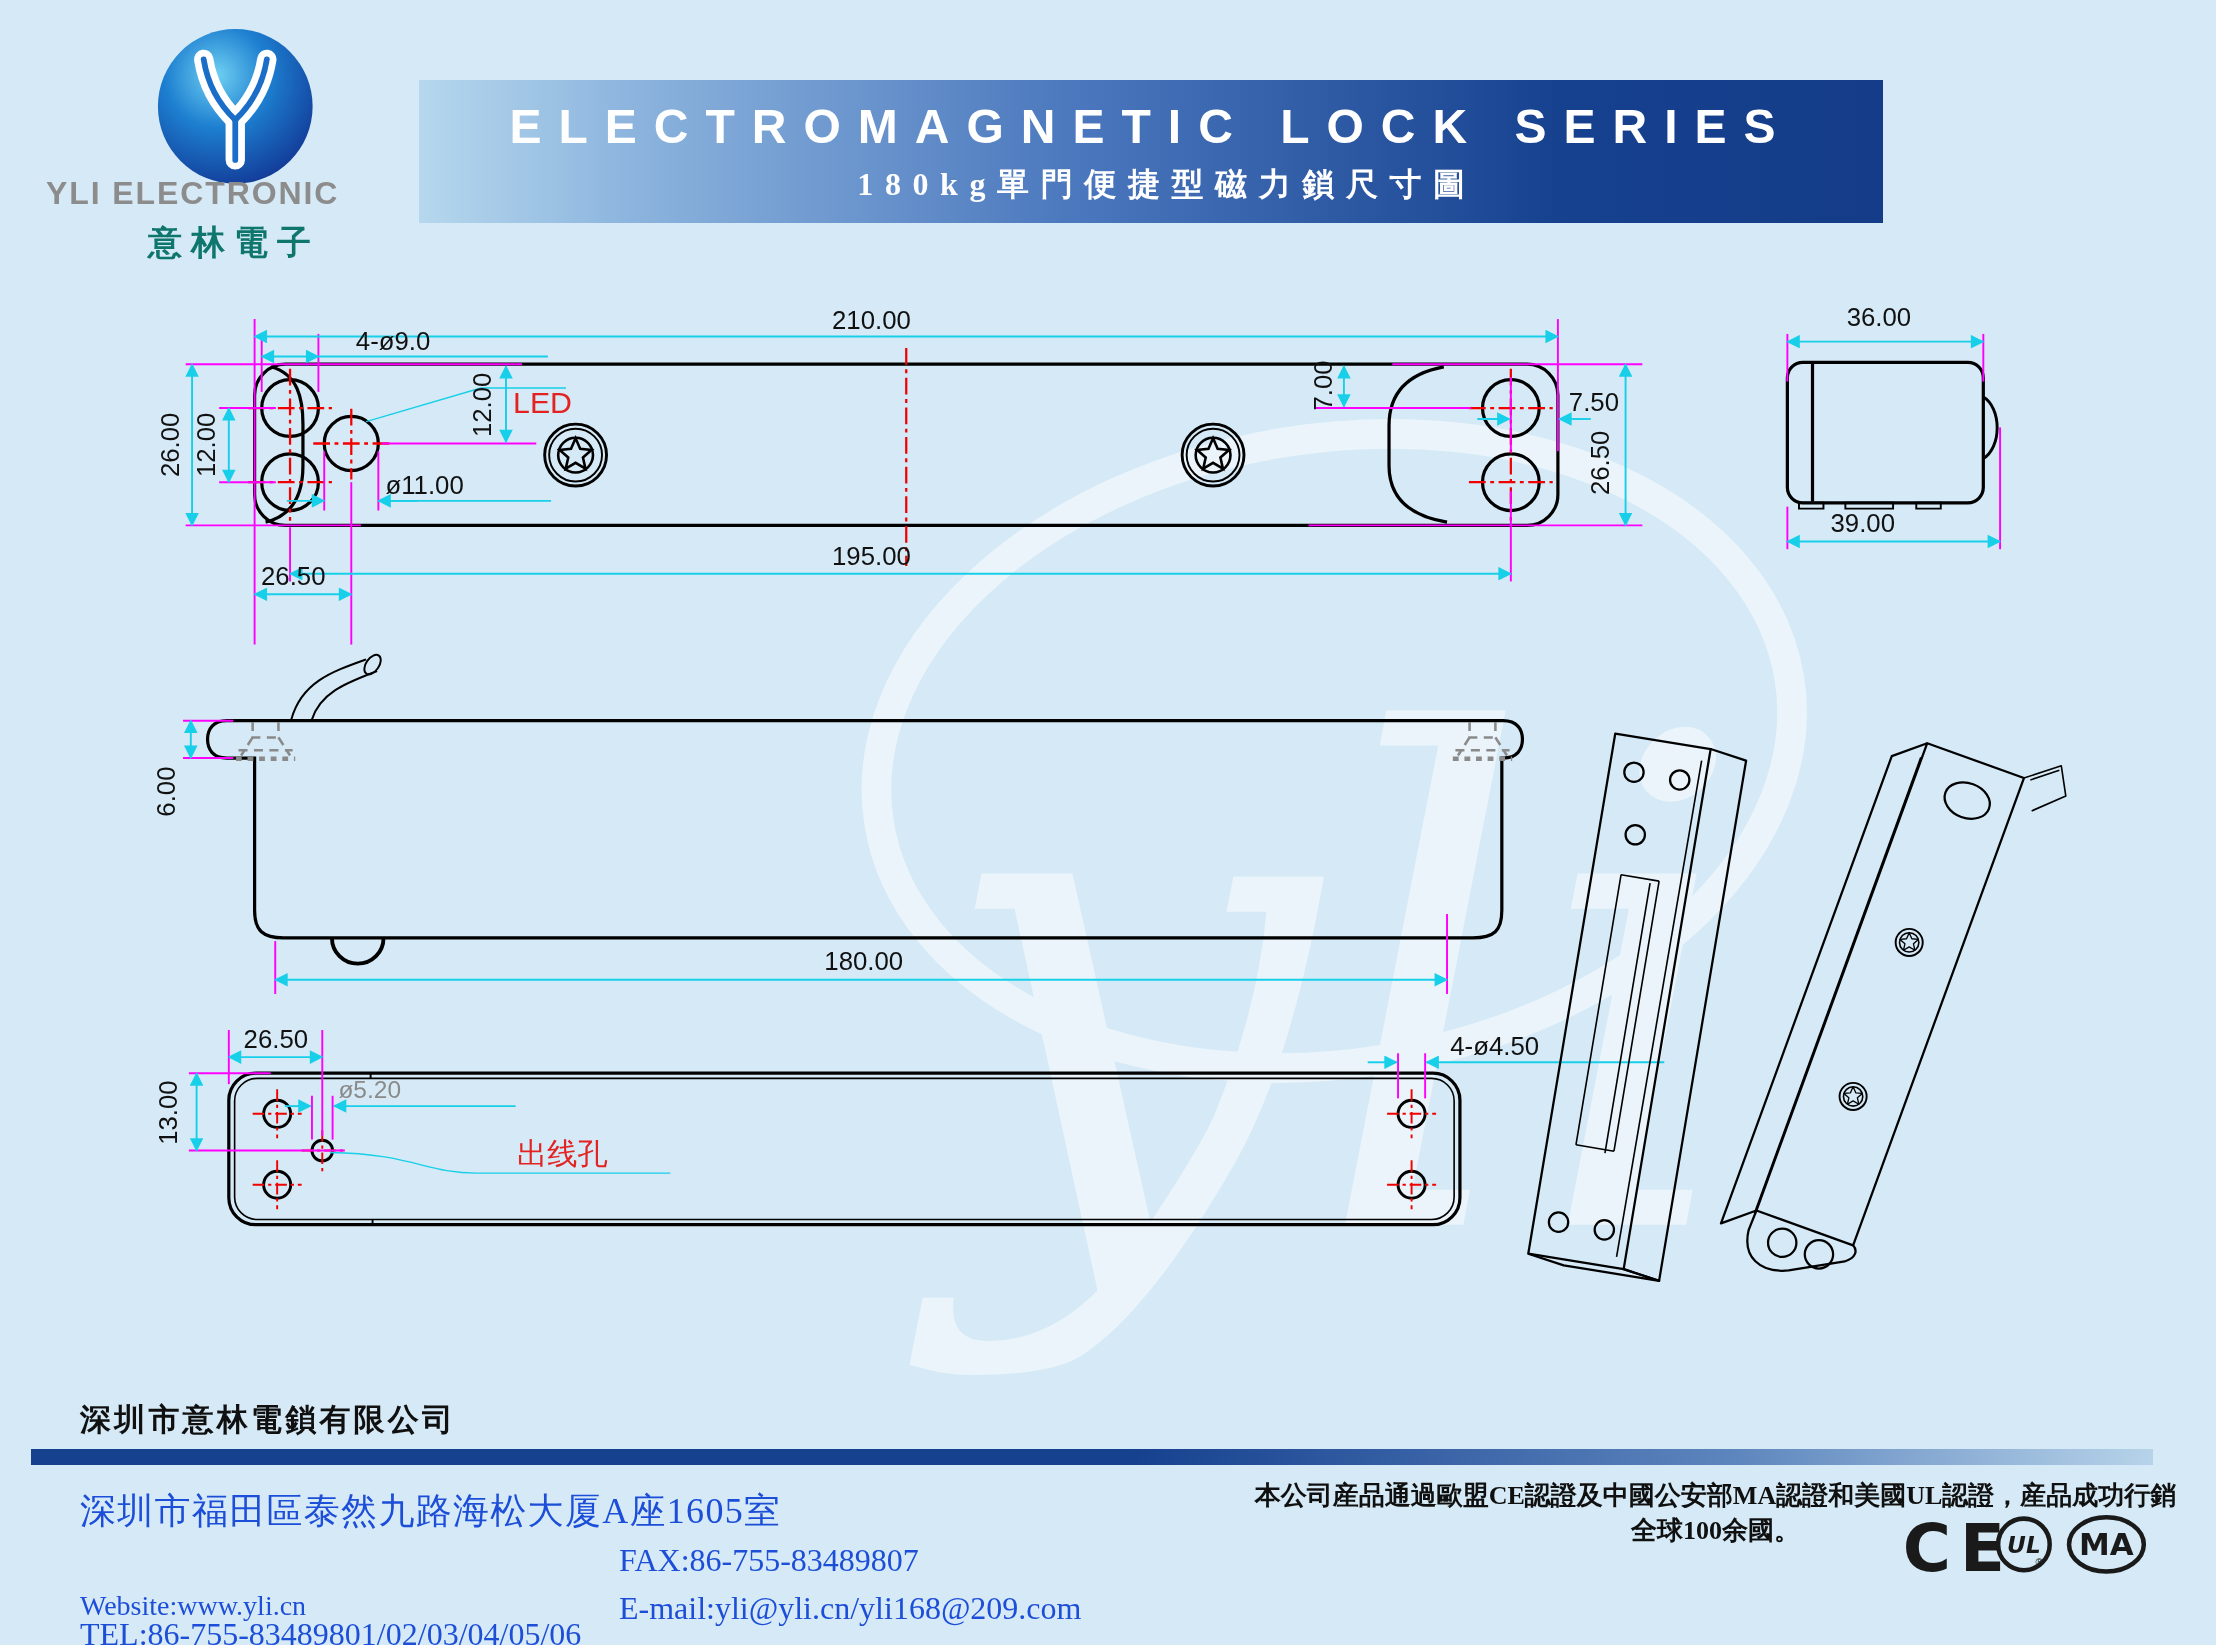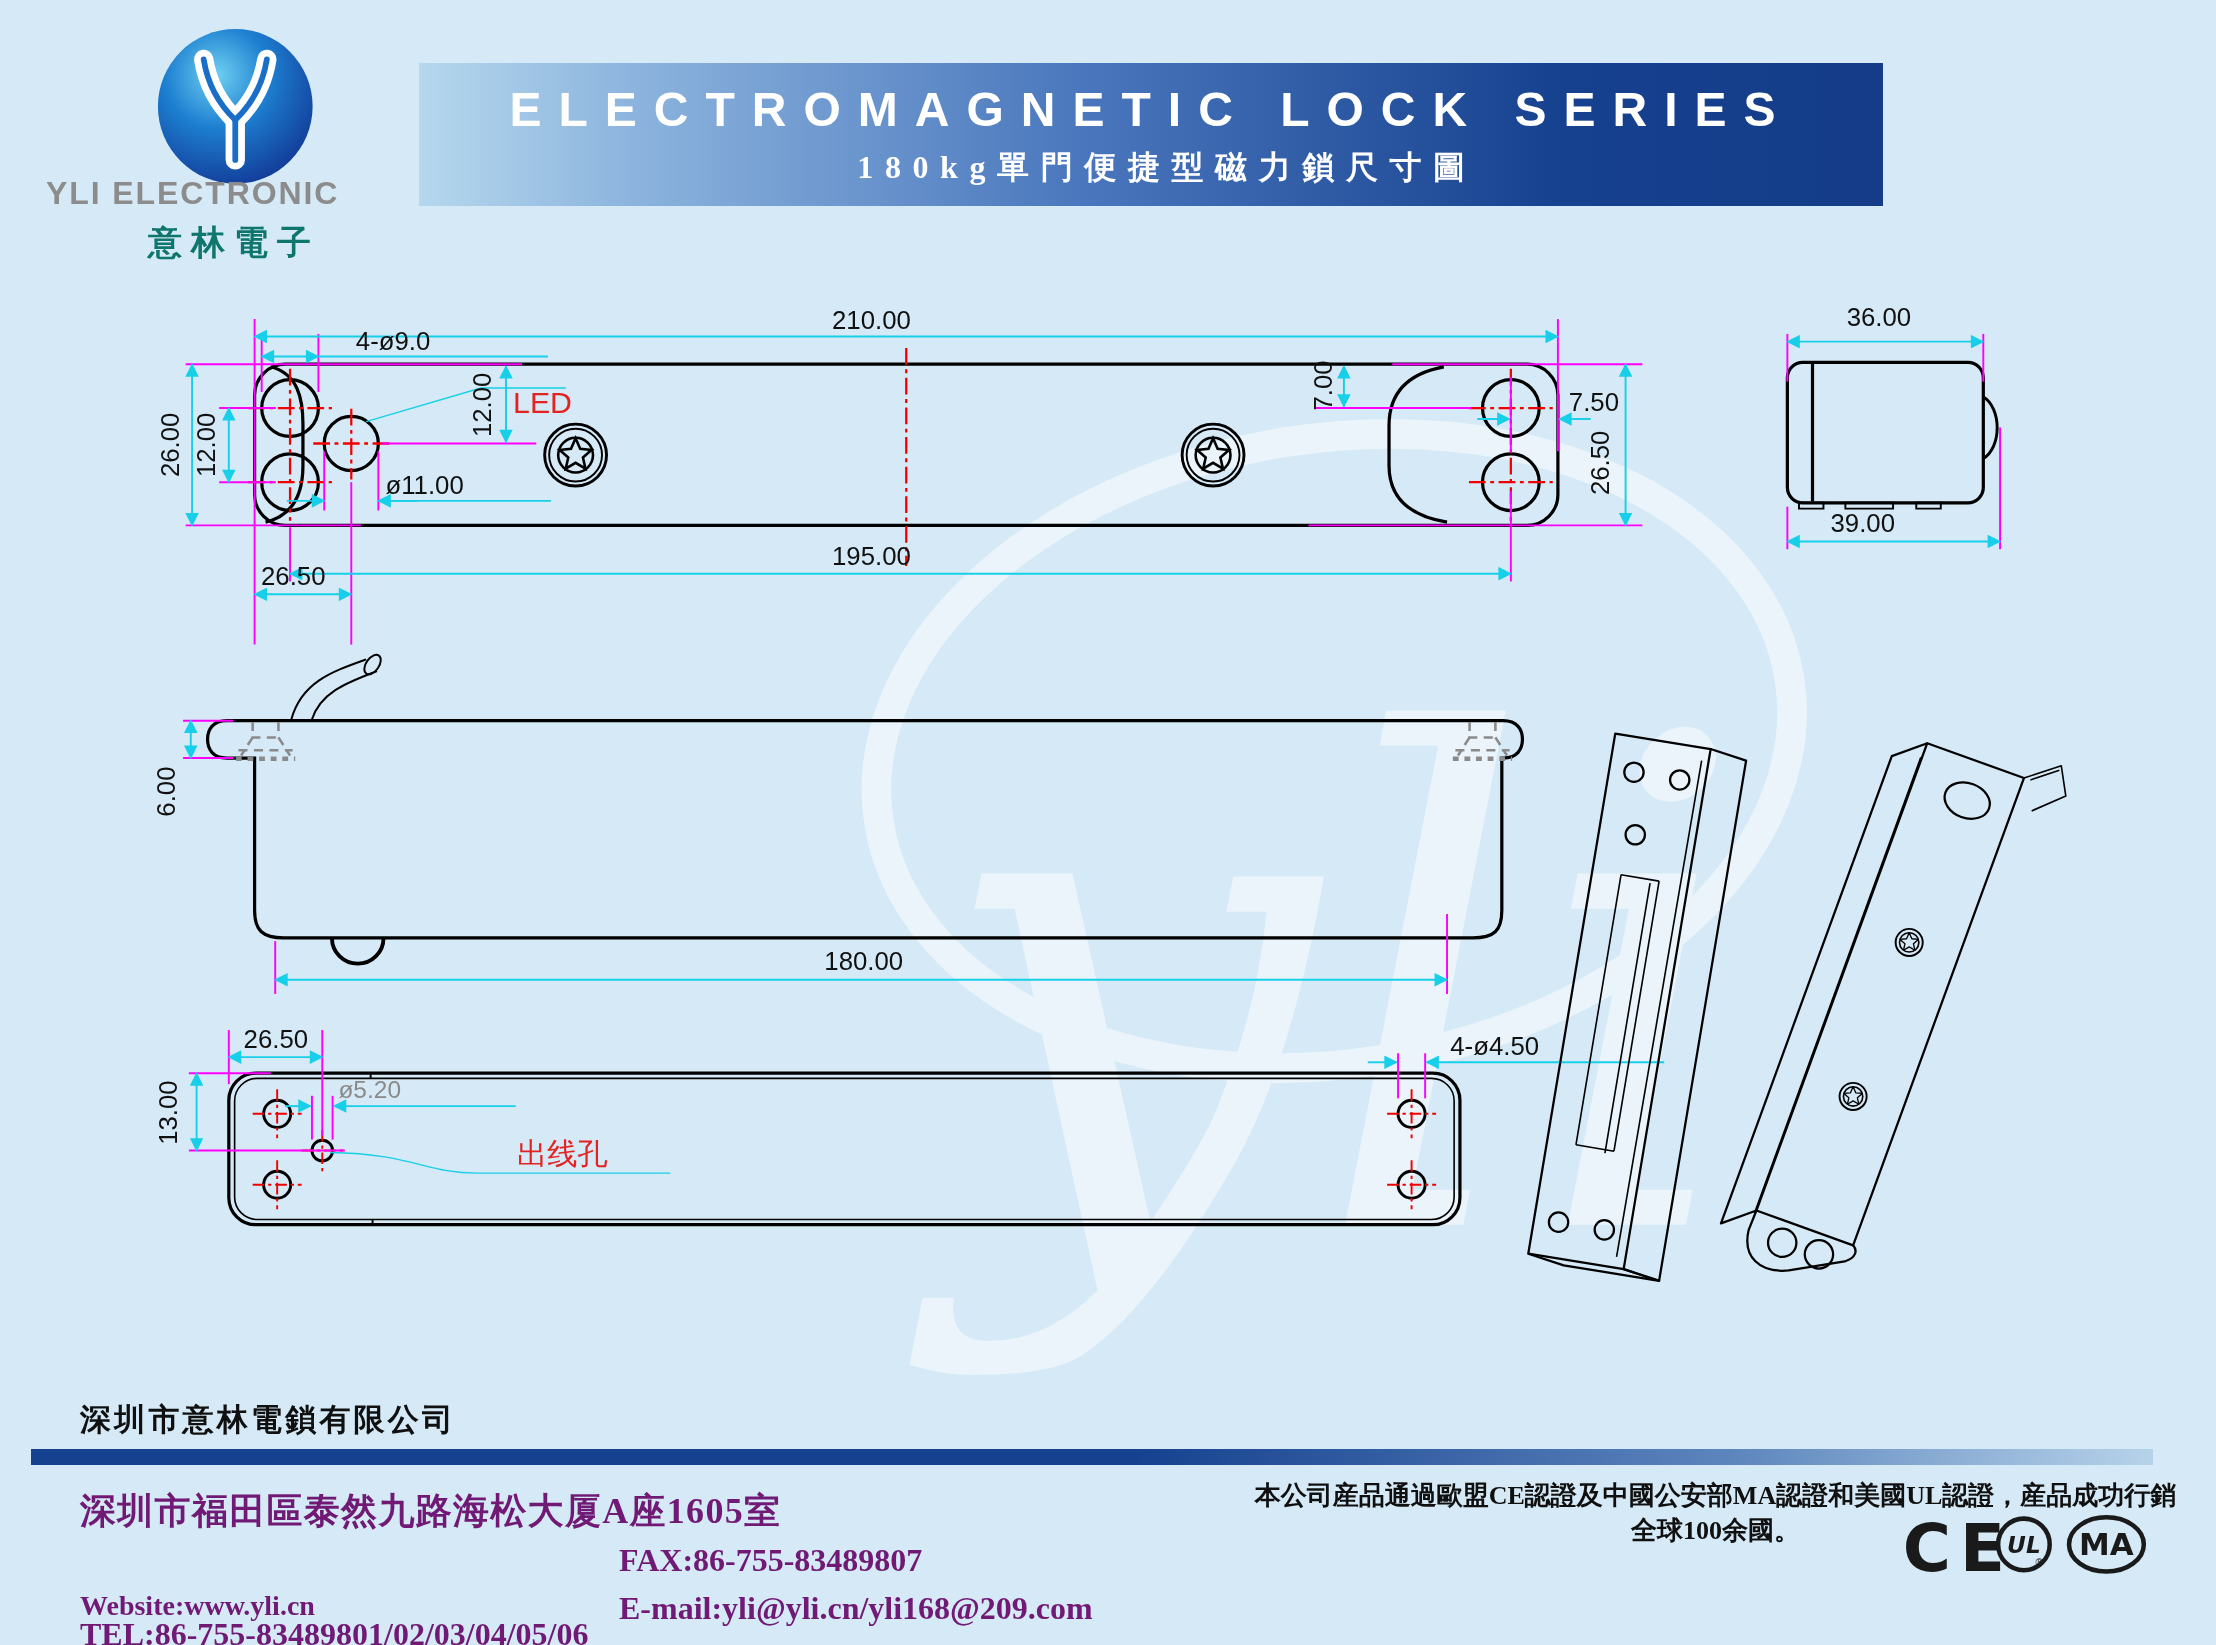--- a/index.html
+++ b/index.html
@@ -1,36 +1,36 @@
 <!DOCTYPE html>
 <html style="font-size:10.3px"><head>
 <meta charset="utf-8">
 <style>
   html,body{margin:0;padding:0;}
   .page{position:relative;width:2216px;height:1645px;background:#d5eaf6;overflow:hidden;
         font-family:"Liberation Sans",sans-serif;}
   
   .logo-en{position:absolute;left:46px;top:175px;font-size:32px;font-weight:bold;color:#8c8c8c;letter-spacing:1.9px;}
   .logo-cn{position:absolute;left:148px;top:220px;font-size:34px;font-weight:bold;color:#0f766e;letter-spacing:9px;}
-  .banner{position:absolute;left:419px;top:63px;width:1464px;height:143px;
+  .banner{position:absolute;left:419px;top:80px;width:1464px;height:143px;
           background:linear-gradient(90deg,#b6d8ee 0%,#8db5de 14%,#4a77bd 45%,#16418f 78%,#143c88 100%);
           text-align:center;color:#ffffff;}
   .banner-title{margin-top:19.3px;font-size:48px;font-weight:bold;letter-spacing:17px;white-space:nowrap;}
   .banner-sub{margin-top:9px;font-size:32px;font-weight:bold;letter-spacing:11.6px;
               font-family:"Liberation Serif",serif;white-space:nowrap;margin-left:32px;}
   
   svg.drawing{position:absolute;left:0;top:0;}
   .dim{font-size:40px;fill:#111;font-family:"Liberation Sans",sans-serif;}
   .dimg{font-size:38px;fill:#8a8a8a;font-family:"Liberation Sans",sans-serif;}
   .dimr{font-size:47px;fill:#e32222;font-family:"Liberation Sans",sans-serif;}
   
   .f-company{position:absolute;left:80px;top:1399px;font-size:31px;font-weight:bold;color:#101010;letter-spacing:3.2px;}
   .f-bar{position:absolute;left:31px;top:1449px;width:2122px;height:15.5px;
          background:linear-gradient(90deg,#16418f 0%,#16418f 52%,#5c85bd 80%,#b7d3ea 100%);}
-  .f-serif{font-family:"Liberation Serif",serif;font-weight:bold;color:#701a75;}
+  .f-serif{font-family:"Liberation Serif",serif;font-weight:normal;color:#1d4ed8;}
   .f-address{position:absolute;left:80px;top:1487px;font-size:36px;letter-spacing:1.3px;}
   .f-tel{position:absolute;left:80px;top:1616px;font-size:32px;}
   .f-fax{position:absolute;left:619px;top:1542px;font-size:32px;}
   .f-web{position:absolute;left:80px;top:1590px;font-size:28px;}
   .f-mail{position:absolute;left:619px;top:1590px;font-size:32px;}
   .f-note{position:absolute;left:1245px;top:1478px;width:941px;font-size:26px;font-family:"Liberation Serif",serif;
           font-weight:bold;color:#101010;text-align:center;}
 </style>
 </head>
 <body>

